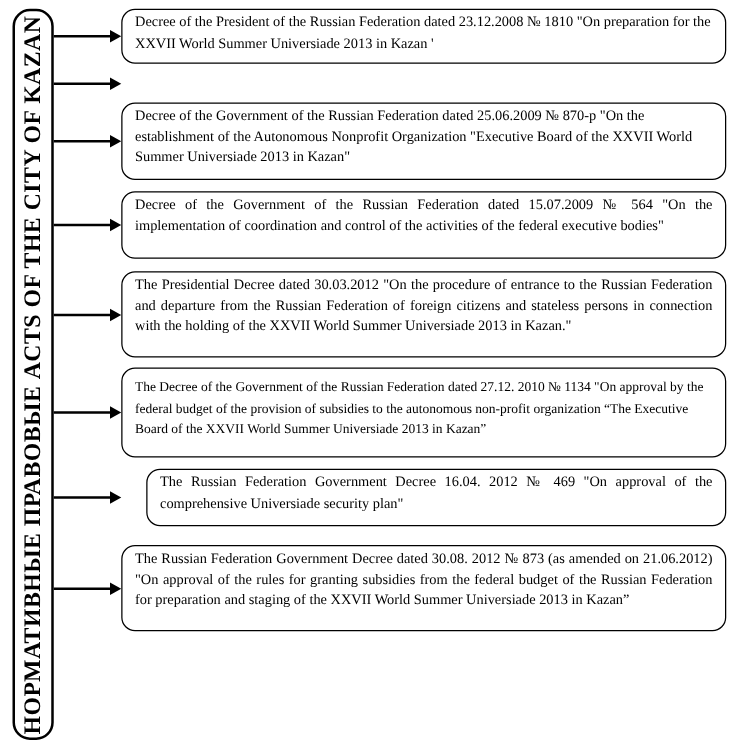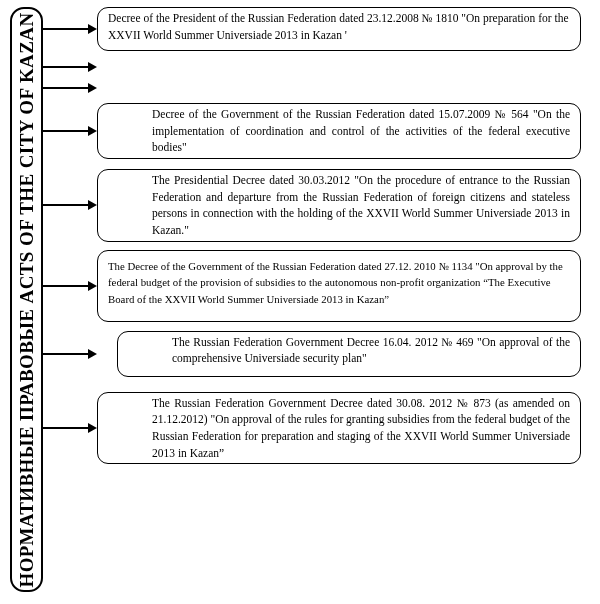--- a/index.html
+++ b/index.html
@@ -90,21 +90,21 @@
     flex: 1;
     box-sizing: border-box;
     border: 1.5px solid #000;
     border-radius: 11px;
     background: #fff;
     padding: 2px 10px;
     font-size: 11.5px;
     line-height: 1.45;
   }
   .box p { margin: 0; }
-  .box.justify p { text-align: justify; margin-left: 44px; }
+  .box.justify p { text-align: justify; }
   .box.small { font-size: 10.8px; line-height: 1.55; padding-top: 7px; }
 
   .row:nth-child(1) .box { min-height: 44px; }
   .row:nth-child(2) .box { min-height: 42px; }
   .row:nth-child(3) .box { min-height: 62px; }
   .row:nth-child(4) .box { min-height: 54px; }
   .row:nth-child(5) .box { min-height: 69px; }
   .row:nth-child(6) .box { min-height: 72px; }
   .row:nth-child(7) .box { min-height: 46px; }
   .row:nth-child(8) .box { min-height: 69px; }
@@ -135,20 +135,23 @@
         <span class="shaft"></span>
         <span class="head"></span>
       </div>
     </div>
 
     <div class="row">
       <div class="arrow">
         <span class="shaft"></span>
         <span class="head"></span>
       </div>
+      <div class="box">
+        <p>Decree of the Government of the Russian Federation dated 25.06.2009 № 870-p "On the establishment of the Autonomous Nonprofit Organization "Executive Board of the XXVII World Summer Universiade 2013 in Kazan"</p>
+      </div>
     </div>
 
     <div class="row">
       <div class="arrow">
         <span class="shaft"></span>
         <span class="head"></span>
       </div>
       <div class="box justify">
         <p>Decree of the Government of the Russian Federation dated 15.07.2009 № 564 "On the implementation of coordination and control of the activities of the federal executive bodies"</p>
       </div>
@@ -183,18 +186,18 @@
         <p>The Russian Federation Government Decree 16.04. 2012 № 469 "On approval of the comprehensive  Universiade security plan"</p>
       </div>
     </div>
 
     <div class="row">
       <div class="arrow">
         <span class="shaft"></span>
         <span class="head"></span>
       </div>
       <div class="box justify">
-        <p>The Russian Federation Government Decree dated 30.08. 2012 № 873 (as amended on 21.12.2012) "On approval of the rules for granting subsidies from the federal budget of the Russian Federation for preparation and staging of the XXVII World Summer Universiade 2013 in Kazan”</p>
+        <p>The Russian Federation Government Decree dated 30.08. 2012 № 873 (as amended on 21.06.2012) "On approval of the rules for granting subsidies from the federal budget of the Russian Federation for preparation and staging of the XXVII World Summer Universiade 2013 in Kazan”</p>
       </div>
     </div>
 
   </div>
 </div>
 
 </body></html>

